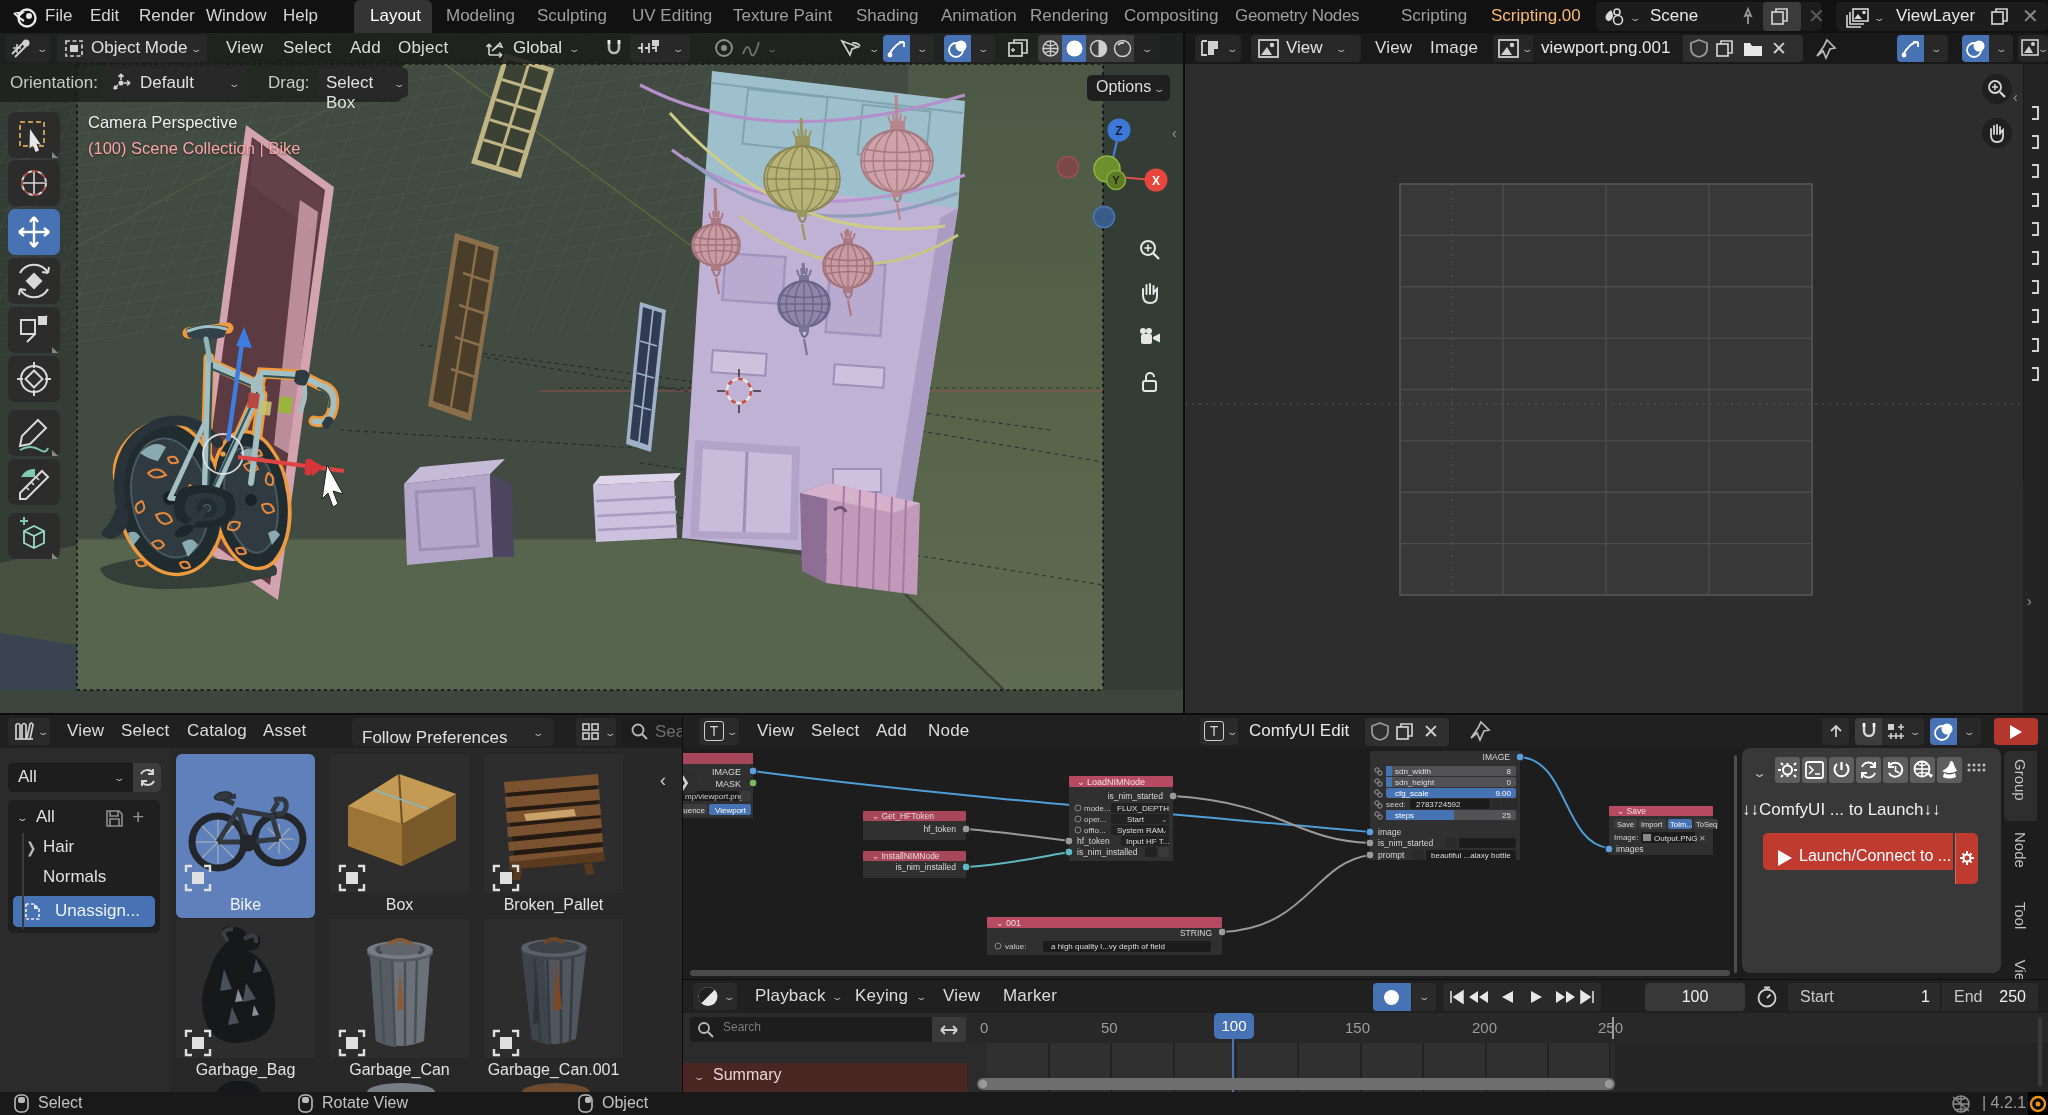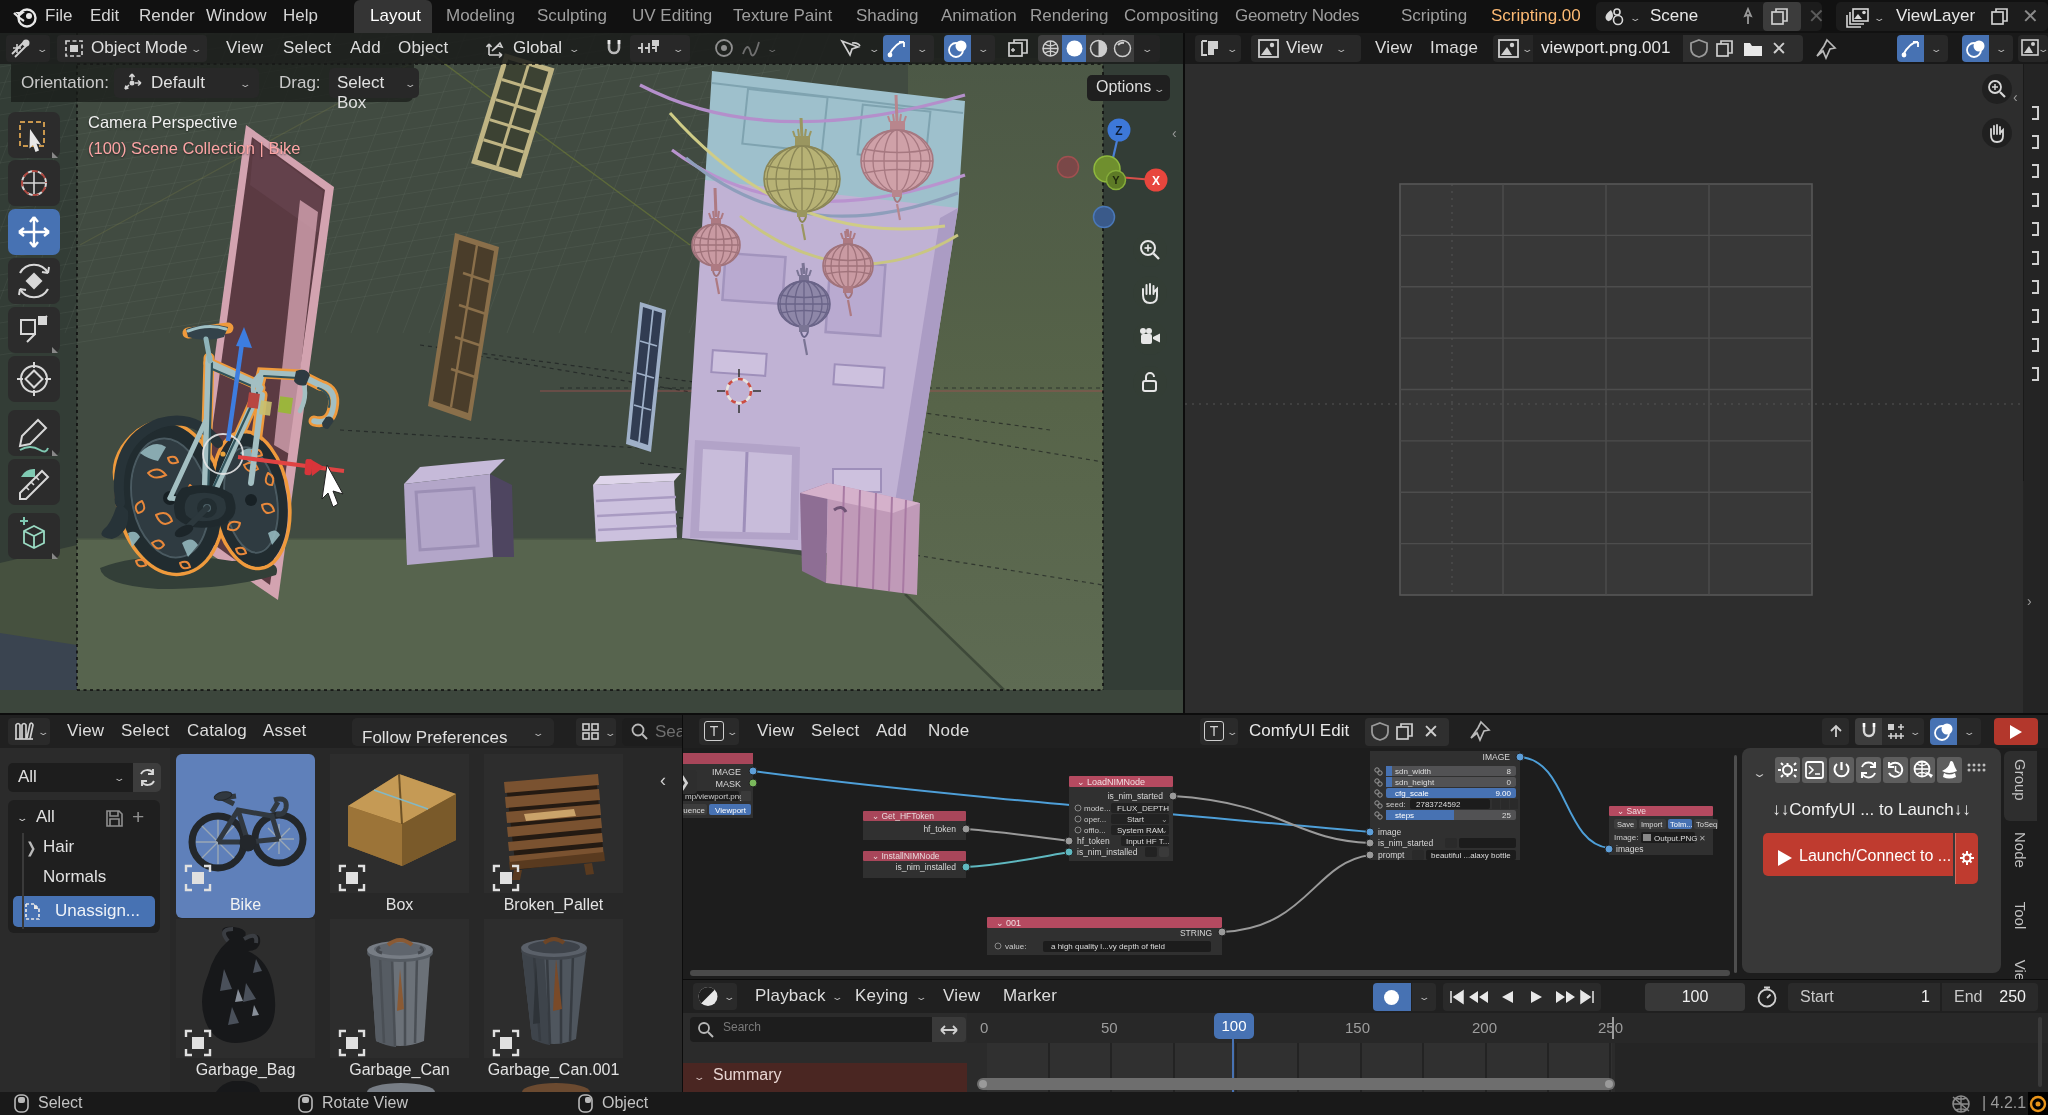--- a/index.html
+++ b/index.html
@@ -555,21 +555,21 @@
       </svg>
       <div class="abs" style="left:1110px;top:2px;width:24px;height:27px;background:#3d3d3d;"></div>
       <svg class="abs" style="left:1113px;top:6px" width="19" height="19" viewBox="0 0 19 19">
         <circle cx="9.5" cy="9.5" r="8" fill="none" stroke="#cfcfcf" stroke-width="1.5"></circle>
         <path d="M5 6 a6 6 0 0 1 6 -2" stroke="#cfcfcf" stroke-width="2" fill="none"></path>
       </svg>
       <div class="abs" style="left:1134px;top:2px;width:26px;height:27px;background:#232323;border-radius:0 4px 4px 0"></div>
       <span class="abs chev" style="left:1141px;top:7px">⌄</span>
     </div>
 
-    <div class="abs" style="left:11px;top:31px;width:403px;height:38px;background:rgba(24,26,24,0.72);border-radius:0 0 8px 0">
+    <div class="abs" style="left:0;top:31px;width:403px;height:38px;background:rgba(24,26,24,0.72);border-radius:0 0 8px 0">
       <span class="abs" style="left:10px;top:9px;color:#c9c9c9;font-size:17px">Orientation:</span>
       <div class="abs" style="left:103px;top:4px;width:145px;height:30px;background:#282828;border-radius:5px"></div>
       <svg class="abs" style="left:110px;top:8px" width="24" height="22" viewBox="0 0 24 22">
         <circle cx="11" cy="11" r="2.5" fill="#d5d5d5"></circle>
         <path d="M11 8 V2 M11 2 l-2.5 3 M11 2 l2.5 3 M14 11 h6 M20 11 l-3 -2.5 M20 11 l-3 2.5 M8 13 l-4 4 M4 17 l1 -3.5 M4 17 l3.5 -1" stroke="#d5d5d5" stroke-width="1.6" fill="none"></path>
       </svg>
       <span class="abs" style="left:140px;top:9px;color:#e0e0e0;font-size:17px">Default</span>
       <span class="abs chev" style="left:228px;top:11px">⌄</span>
       <span class="abs" style="left:268px;top:9px;color:#c9c9c9;font-size:17px">Drag:</span>
       <div class="abs" style="left:318px;top:4px;width:90px;height:30px;background:#282828;border-radius:5px"></div>
@@ -1270,22 +1270,22 @@
           <circle cx="2" cy="2" r="1.5"></circle>
             <circle cx="7" cy="2" r="1.5"></circle>
             <circle cx="12" cy="2" r="1.5"></circle>
             <circle cx="17" cy="2" r="1.5"></circle>
           <circle cx="2" cy="7" r="1.5"></circle>
             <circle cx="7" cy="7" r="1.5"></circle>
             <circle cx="12" cy="7" r="1.5"></circle>
             <circle cx="17" cy="7" r="1.5"></circle>
         </g>
       </svg>
-      <div class="abs" style="left:0;top:52px;width:259px;height:28px;text-align:center;color:#f0f0f0;font-size:17px">↓↓ComfyUI ... to Launch↓↓</div>
-      <div class="abs" style="left:21px;top:85px;width:190px;height:43px;background:#bf3b2f;border-radius:5px 0 0 5px">
+      <div class="abs" style="left:0;top:52px;width:259px;height:28px;color:#f0f0f0;font-size:17px">↓↓ComfyUI ... to Launch↓↓</div>
+      <div class="abs" style="left:21px;top:85px;width:190px;height:37px;background:#bf3b2f;border-radius:5px 0 0 5px">
         <svg class="abs" style="left:12px;top:15px" width="20" height="20" viewBox="0 0 20 20">
             <path d="M3 2 L17 10 L3 18Z" fill="#fff"></path>
           </svg>
         <span class="abs" style="left:36px;top:14px;color:#ffffff;font-size:16px;white-space:nowrap">Launch/Connect to ...</span>
       </div>
       <div class="abs" style="left:213px;top:85px;width:23px;height:51px;background:#bf3b2f;border-left:1.5px solid #d86a5c;border-radius:0 5px 5px 0">
         <svg class="abs" style="left:1px;top:15px" width="20" height="20" viewBox="0 0 20 20">
           <circle cx="10" cy="10" r="3.5" fill="none" stroke="#fff" stroke-width="2"></circle>
           <path d="M10 3 v3 M10 14 v3 M3 10 h3 M14 10 h3 M5.5 5.5 l2 2 M12.5 12.5 l2 2 M14.5 5.5 l-2 2 M7.5 12.5 l-2 2" stroke="#fff" stroke-width="2"></path>
         </svg>

